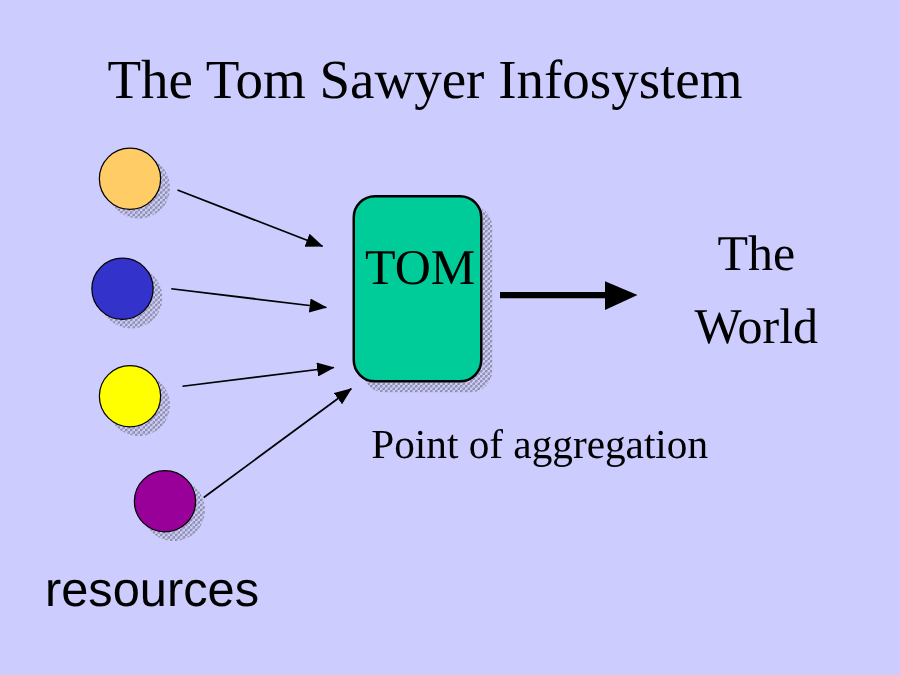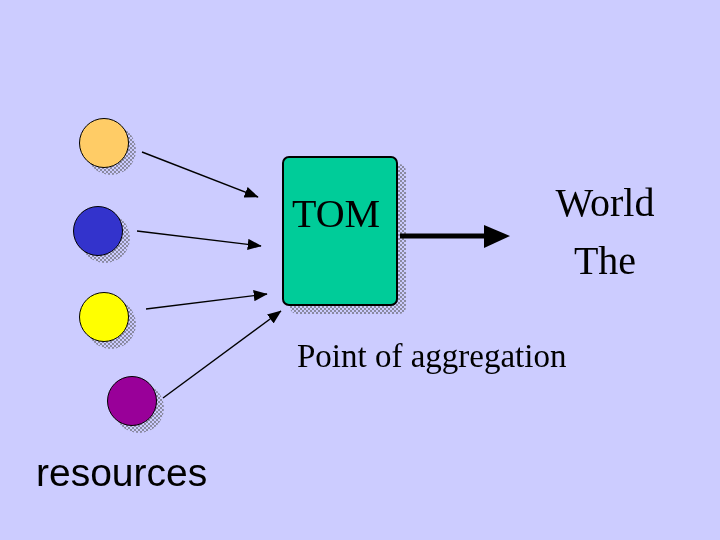--- a/index.html
+++ b/index.html
@@ -33,21 +33,21 @@
 
   
   .node, .node-shadow {
     width:50px; height:50px; border-radius:50%;
     box-sizing:border-box;
   }
   .node { border:1.5px solid #000; }
 
   
   .tom-box, .tom-box-shadow {
-    width:116px; height:150px; border-radius:7px;
+    width:104px; height:150px; border-radius:18px;
     box-sizing:border-box;
   }
   .tom-box { border:2px solid #000; }
   .tom-label {
     position:absolute; left:8px; top:36px;
     font-size:40px; line-height:1;
   }
 
   
   .world-label {
@@ -74,20 +74,21 @@
     position:absolute; left:0; top:0;
     width:720px; height:540px;
     pointer-events:none;
   }
 </style>
 </head>
 <body>
 
 <div class="slide" style="background-color: rgb(204, 204, 255);">
 
+  <div class="abs title">The Tom Sawyer Infosystem</div>
 
   <div class="abs shadow node-shadow" style="left:86px;  top:125px;"></div>
   <div class="abs shadow node-shadow" style="left:80px;  top:213px;"></div>
   <div class="abs shadow node-shadow" style="left:86px;  top:299px;"></div>
   <div class="abs shadow node-shadow" style="left:114px; top:383px;"></div>
 
   <div class="abs shadow tom-box-shadow" style="left:290px; top:164px;"></div>
 
   <svg class="connectors" viewBox="0 0 720 540">
     <defs>
@@ -110,21 +111,21 @@
   <div class="abs node" style="left: 79px; top: 118px; background-color: rgb(255, 204, 102);"></div>
   <div class="abs node" style="left: 73px; top: 206px; background-color: rgb(51, 51, 204);"></div>
   <div class="abs node" style="left: 79px; top: 292px; background-color: rgb(255, 255, 0);"></div>
   <div class="abs node" style="left: 107px; top: 376px; background-color: rgb(153, 0, 153);"></div>
 
   <div class="abs tom-box" style="left: 282px; top: 156px; background-color: rgb(0, 204, 153);">
     <span class="tom-label">TOM</span>
   </div>
 
   <div class="abs world-label">
+    <div>The</div>
     <div>World</div>
-    <div>The</div>
   </div>
 
   <div class="abs resources-label">resources</div>
 
   <div class="abs aggregation-caption">Point of aggregation</div>
 
 </div>
 
 </body></html>

